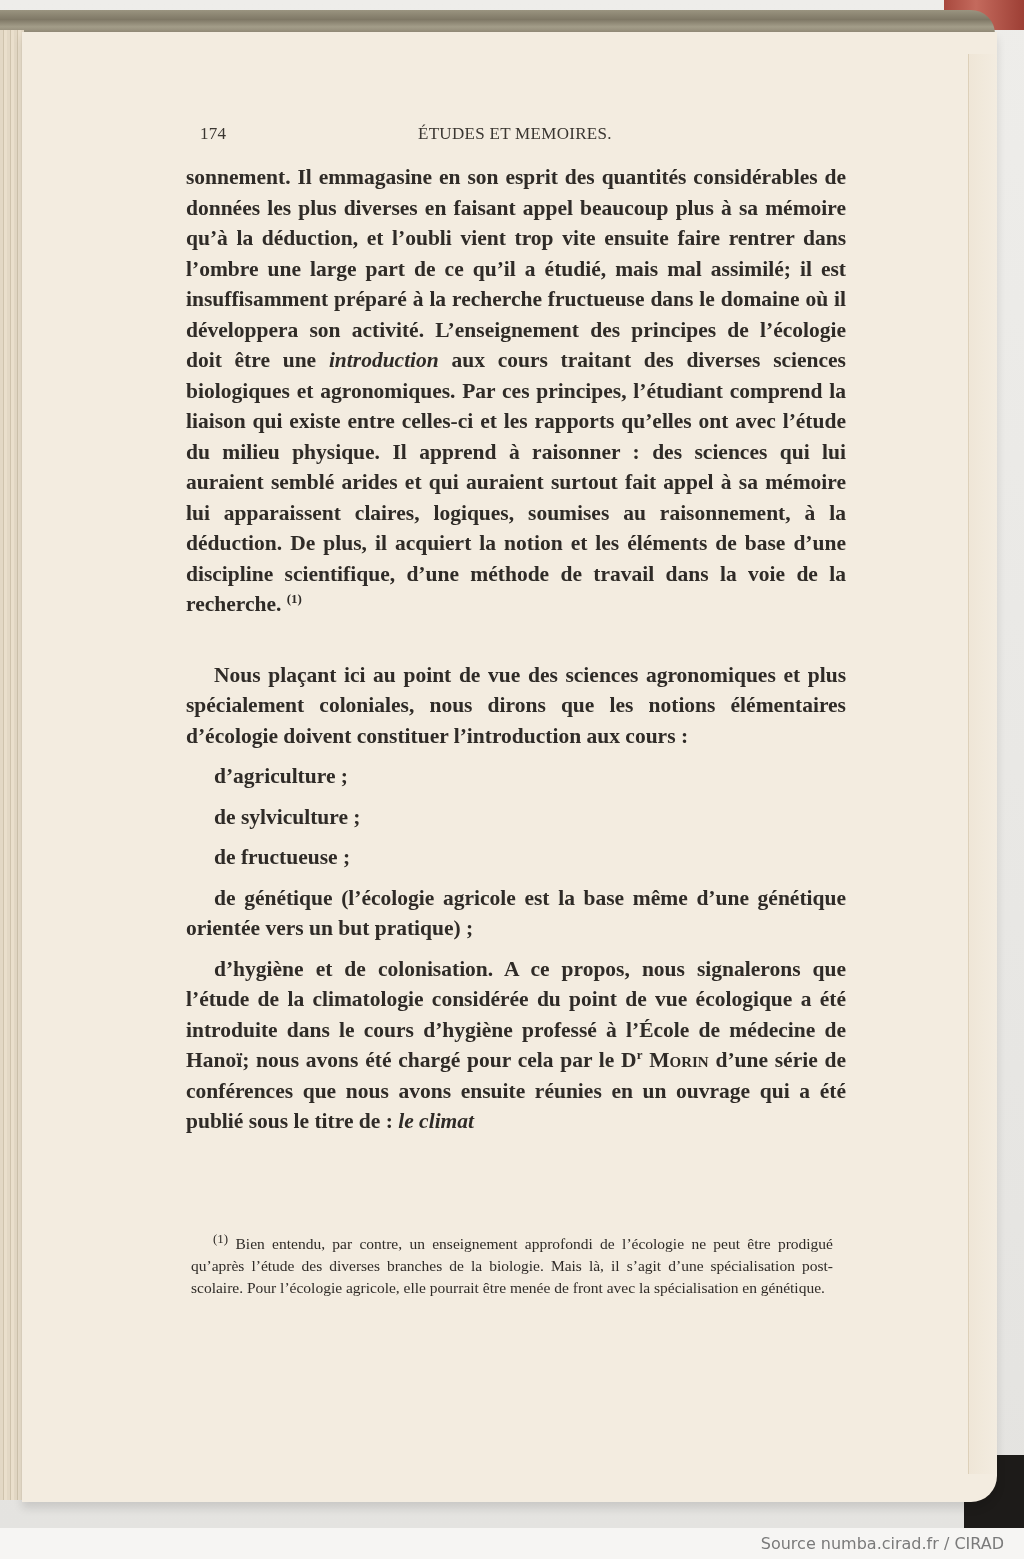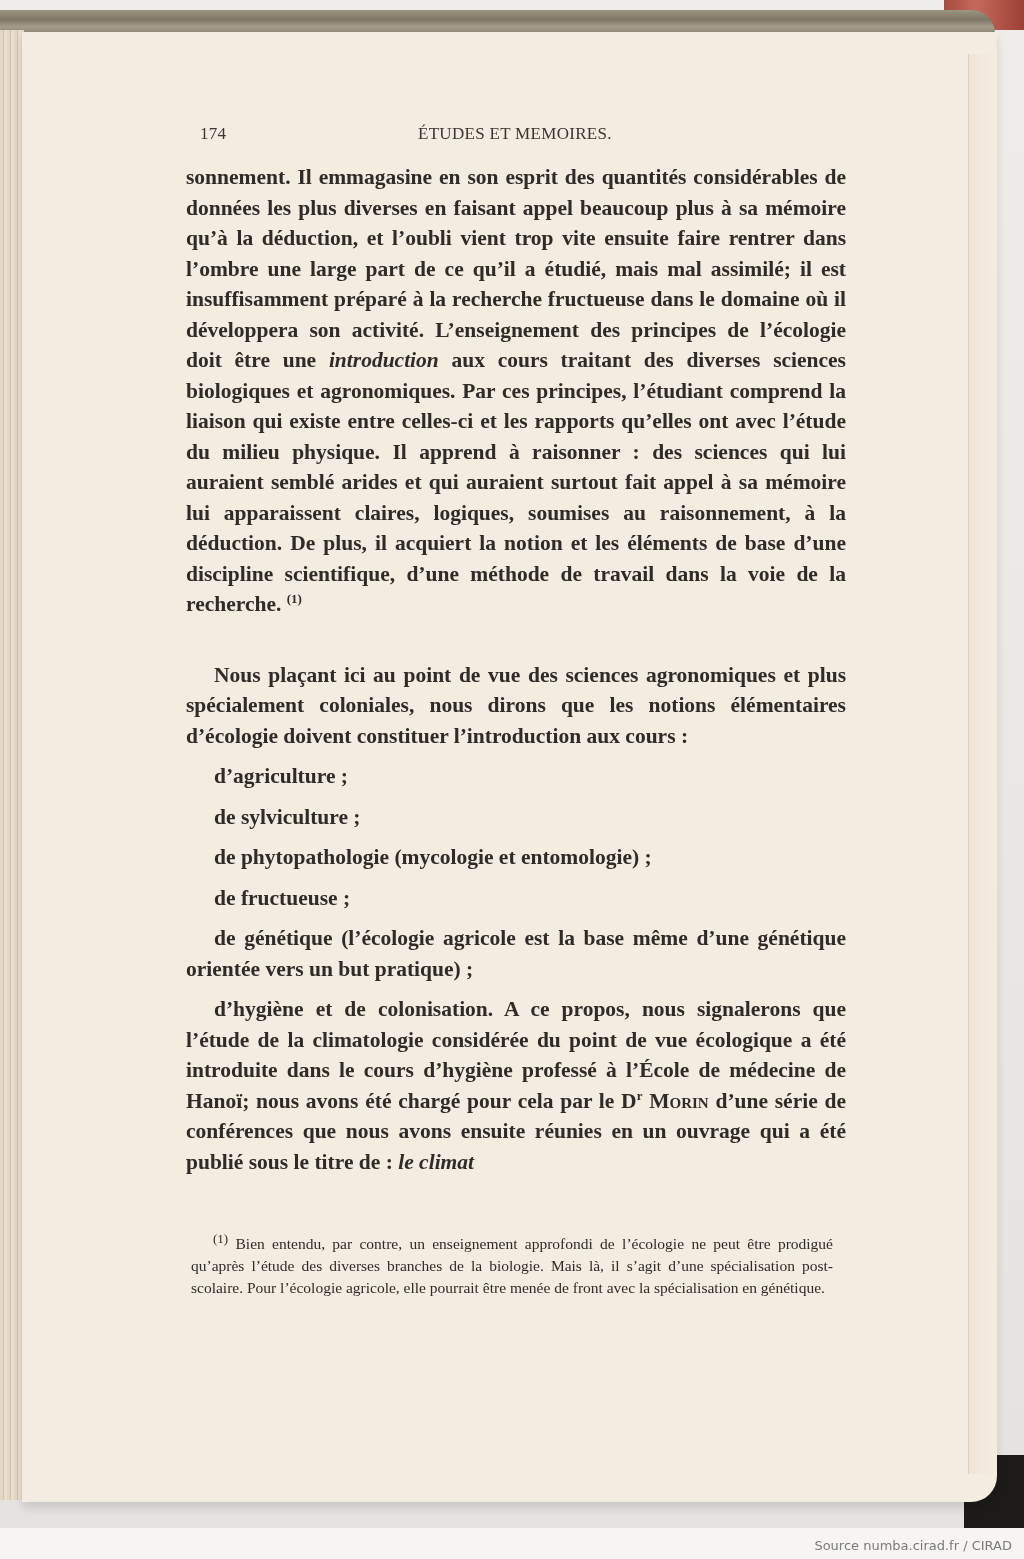--- a/index.html
+++ b/index.html
@@ -61,22 +61,22 @@
     .small-caps { font-variant: small-caps; }
     .sup { font-size: 13px; vertical-align: super; line-height: 0; }
     em { font-style: italic; }
     .footnotes {
       position: absolute; left: 186px; top: 1228px; width: 652px;
       color: #2f2b27; font-size: 15.5px; line-height: 22px;
       text-align: justify; text-align-last: left;
     }
     .footnotes p { margin: 5px; text-indent: 22px; }
     .source {
-      position: absolute; right: 12px; bottom: 6px;
-      font-family: "DejaVu Sans", sans-serif; font-size: 13px; color: #7a7a7a;
+      position: absolute; right: 20px; bottom: 6px;
+      font-family: "DejaVu Sans", sans-serif; font-size: 16px; color: #7a7a7a;
     }
   </style>
 </head>
 <body>
 
 <div class="backdrop"></div>
 <div class="cover-red"></div>
 <div class="cover-top"></div>
 <div class="page-stack-left"></div>
 <div class="black-band"></div>
@@ -92,21 +92,20 @@
 
 <div class="text-block">
   <p><span>sonnement. Il emmagasine en son esprit des quantités considérables de données les plus diverses en faisant appel beaucoup plus à sa mémoire qu’à la déduction, et l’oubli vient trop vite ensuite faire rentrer dans l’ombre une large part de ce qu’il a étudié, mais mal assimilé; il est insuffisamment préparé à la recherche fructueuse dans le domaine où il développera son activité. L’enseignement des principes de l’écologie doit être une </span><em>introduction</em><span> aux cours traitant des diverses sciences biologiques et agronomiques. Par ces principes, l’étudiant comprend la liaison qui existe entre celles-ci et les rapports qu’elles ont avec l’étude du milieu physique. Il apprend à raisonner : des sciences qui lui auraient semblé arides et qui auraient surtout fait appel à sa mémoire lui apparaissent claires, logiques, soumises au raisonnement, à la déduction. De plus, il acquiert la notion et les éléments de base d’une discipline scientifique, d’une méthode de travail dans la voie de la recherche.</span> <span class="footnote-ref">(1)</span></p>
 
   <div class="para-gap"></div>
 
   <p class="indent" style="margin-bottom:10px;">Nous plaçant ici au point de vue des sciences agronomiques et plus spécialement coloniales, nous dirons que les notions élémentaires d’écologie doivent constituer l’introduction aux cours :</p>
 
   <p class="list-item">d’agriculture ;</p>
   <p class="list-item">de sylviculture ;</p>
-  <p class="list-item">de phytopathologie (mycologie et entomologie) ;</p>
   <p class="list-item">de fructueuse ;</p>
   <p class="list-item wrap">de génétique (l’écologie agricole est la base même d’une génétique orientée vers un but pratique) ;</p>
 
   <p class="indent"><span>d’hygiène et de colonisation. A ce propos, nous signalerons que l’étude de la climatologie considérée du point de vue écologique a été introduite dans le cours d’hygiène professé à l’École de médecine de Hanoï; nous avons été chargé pour cela par le D</span><span class="sup">r</span><span class="small-caps"> Morin</span><span> d’une série de conférences que nous avons ensuite réunies en un ouvrage qui a été publié sous le titre de : </span><em>le climat</em></p>
 </div>
 
 <div class="footnotes">
   <p><span class="sup">(1)</span><span> Bien entendu, par contre, un enseignement approfondi de l’écologie ne peut être prodigué qu’après l’étude des diverses branches de la biologie. Mais là, il s’agit d’une spécialisation post-scolaire. Pour l’écologie agricole, elle pourrait être menée de front avec la spécialisation en génétique.</span></p>
 </div>
 

